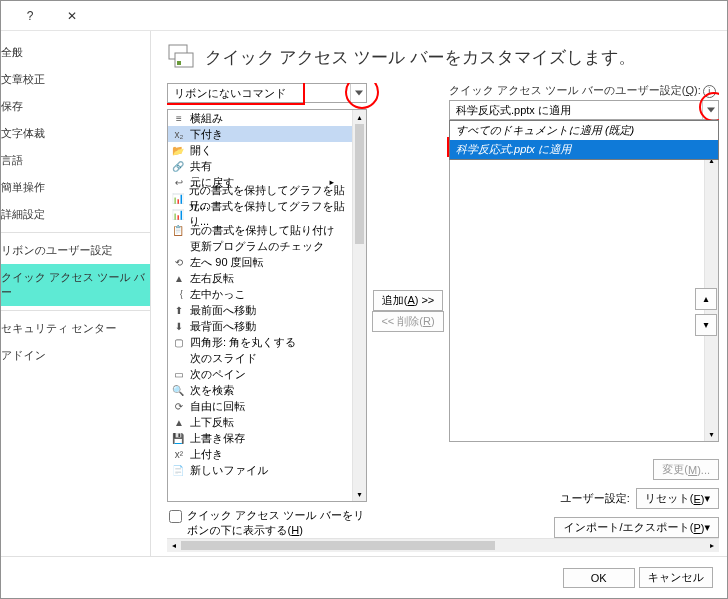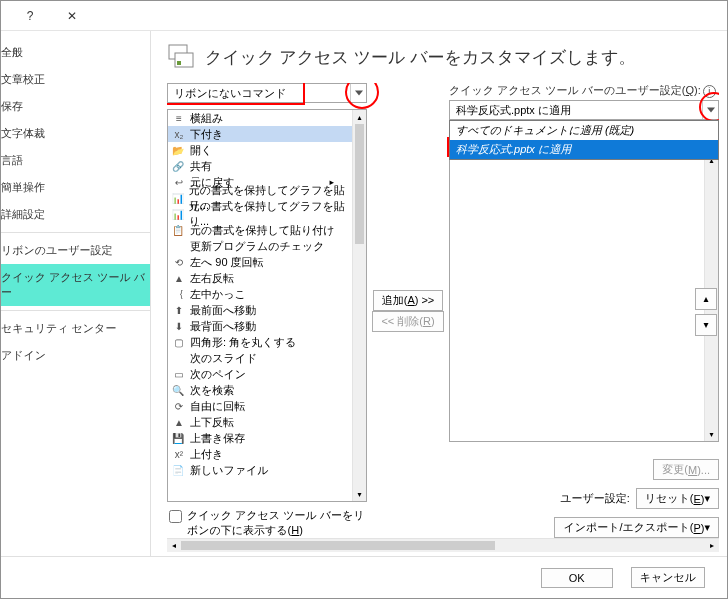--- a/index.html
+++ b/index.html
@@ -50,21 +50,21 @@
 .dd-item { padding: 2px 6px; font-size: 11px; }
 .dd-item.sel { background: #0f7ad8; color: #ffffff; }
 .right-list { flex: 1; border: 1px solid #a6a6a6; background: #fff; margin-top: 32px; margin-bottom: 4px; position: relative; }
 .reorder { display: flex; flex-direction: column; gap: 4px; position: absolute; right: -28px; top: 30%; }
 .bottom-right-ctrls { display: flex; flex-direction: column; align-items: flex-end; gap: 8px; margin-top: 13px; }
 .row-inline { display: flex; align-items: center; gap: 6px; }
 .htscroll { height: 14px; background: #f0f0f0; border-top: 1px solid #e3e3e3; display: flex; }
 .htscroll .sbtn { width: 14px; display: flex; align-items: center; justify-content: center; font-size: 8px; }
 .htscroll .track { flex: 1; position: relative; }
 .htscroll .thumb { position: absolute; top: 2px; bottom: 2px; left: 0; width: 60%; background: #cdcdcd; }
-.footer { height: 42px; border-top: 1px solid #e0e0e0; display: flex; align-items: center; justify-content: flex-end; padding: 0 22px; gap: 18px; }
+.footer { height: 42px; border-top: 1px solid #e0e0e0; display: flex; align-items: center; justify-content: flex-end; padding: 0 14px; gap: 4px; }
 .wrapper-left { position: relative; }
 .combowrap { position: relative; }
 .upbtn, .dnbtn { width: 22px; height: 22px; border: 1px solid #adadad; background: #fdfdfd; display: flex; align-items: center; justify-content: center; font-size: 10px; }
 </style>
 </head>
 <body>
 
 <div class="dialog">
   <div class="titlebar">
     <div class="ctl">?</div>

